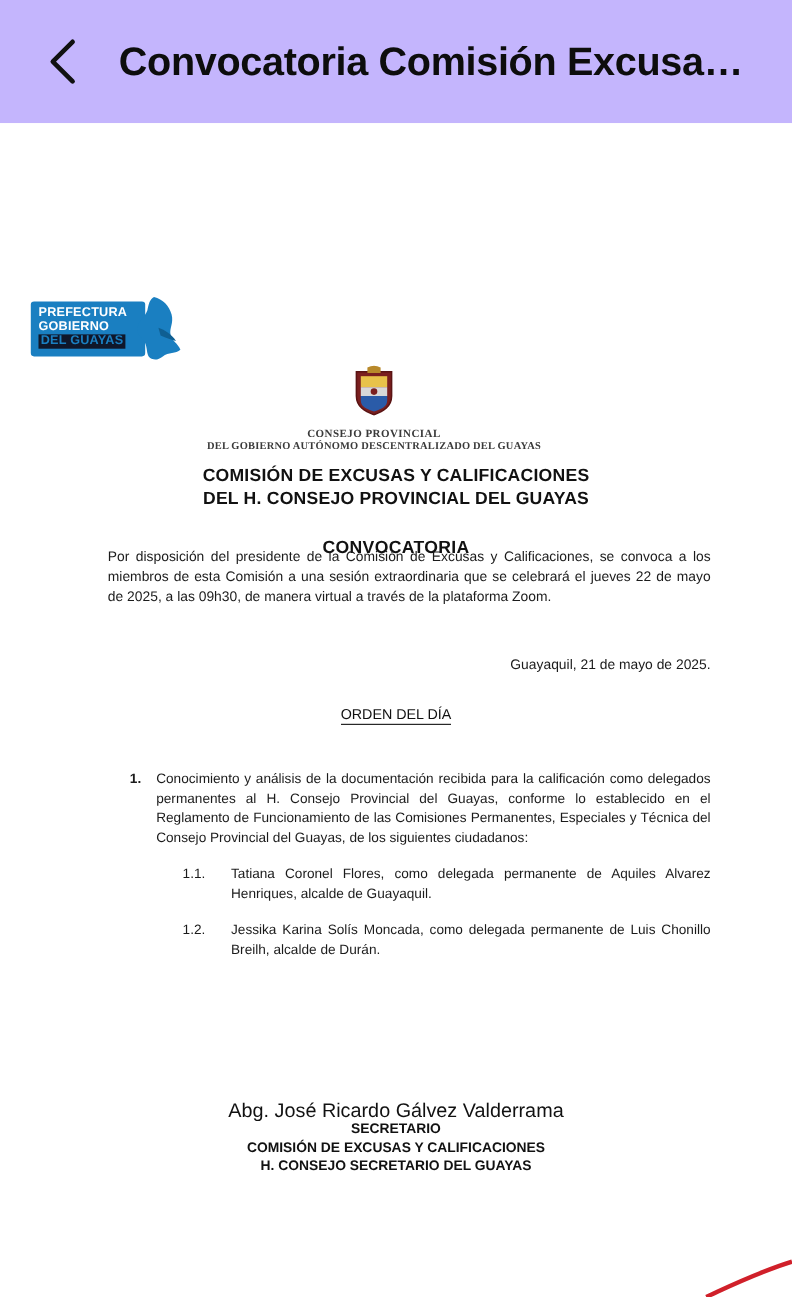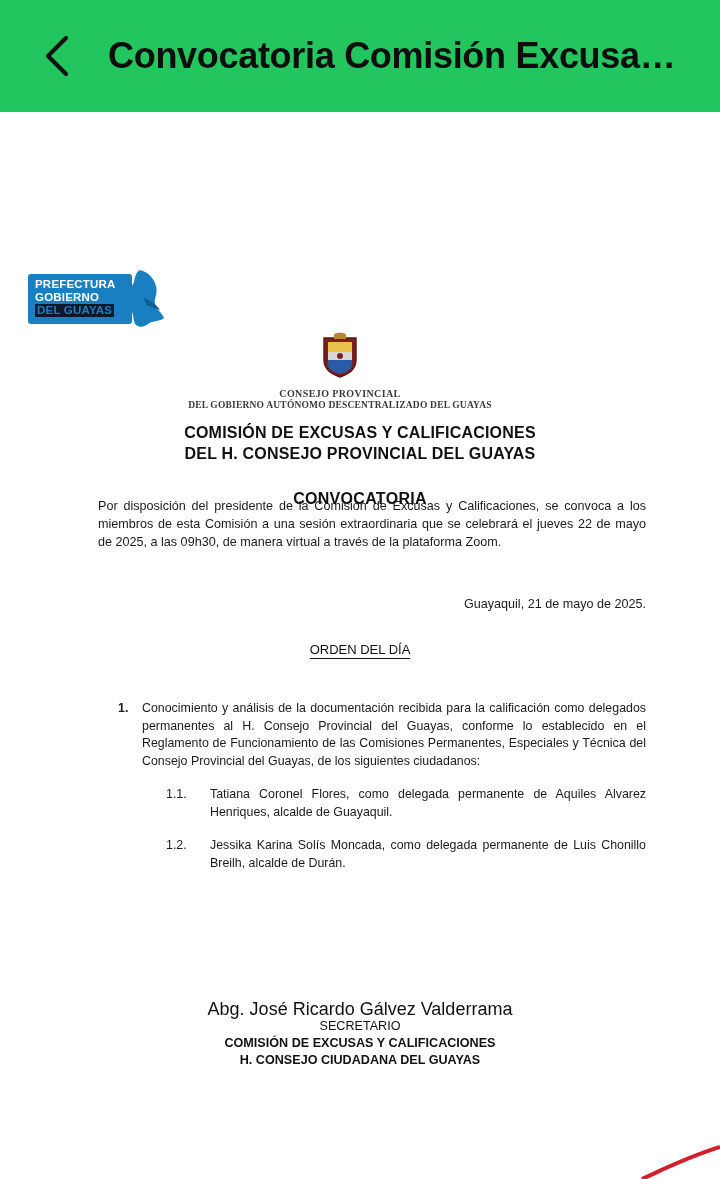--- a/index.html
+++ b/index.html
@@ -17,21 +17,21 @@
     height: 1179px;
     background: #ffffff;
     overflow: hidden;
   }
   
   .appbar {
     position: absolute;
     top: 0; left: 0;
     width: 720px;
     height: 112px;
-    background: #22c55e;
+    background: #c4b5fd;
     display: flex;
     align-items: center;
     padding-left: 30px;
   }
   .back-btn {
     width: 56px;
     height: 56px;
     display: flex;
     align-items: center;
     justify-content: center;
@@ -242,21 +242,21 @@
     text-align: center;
     color: #111;
   }
   .sig-name {
     font-size: 18px;
     line-height: 17px;
     margin-top: 27px;
   }
   .sig-role {
     font-size: 12.6px;
-    font-weight: normal;
+    font-weight: bold;
     line-height: 17px;
   }
   .sig-commission {
     font-size: 12.6px;
     font-weight: bold;
     line-height: 17px;
   }
   .sig-council {
     font-size: 12.6px;
     font-weight: bold;
@@ -351,21 +351,21 @@
           <div class="subitem-num">1.2.</div>
           <div class="subitem-text">Jessika Karina Solís Moncada, como delegada permanente de Luis Chonillo Breilh, alcalde de Durán.</div>
         </div>
       </div>
     </div>
 
     <div class="signature">
       <div class="sig-name">Abg. José Ricardo Gálvez Valderrama</div>
       <div class="sig-role">SECRETARIO</div>
       <div class="sig-commission">COMISIÓN DE EXCUSAS Y CALIFICACIONES</div>
-      <div class="sig-council">H. CONSEJO CIUDADANA DEL GUAYAS</div>
+      <div class="sig-council">H. CONSEJO SECRETARIO DEL GUAYAS</div>
     </div>
 
     <div class="red-swoosh">
       <svg width="90" height="36" viewBox="0 0 90 36" aria-hidden="true">
         <path d="M12 36 C34 26 58 14 90 4" fill="none" stroke="#d0202a" stroke-width="4"></path>
       </svg>
     </div>
 
   </div>
 </div>

